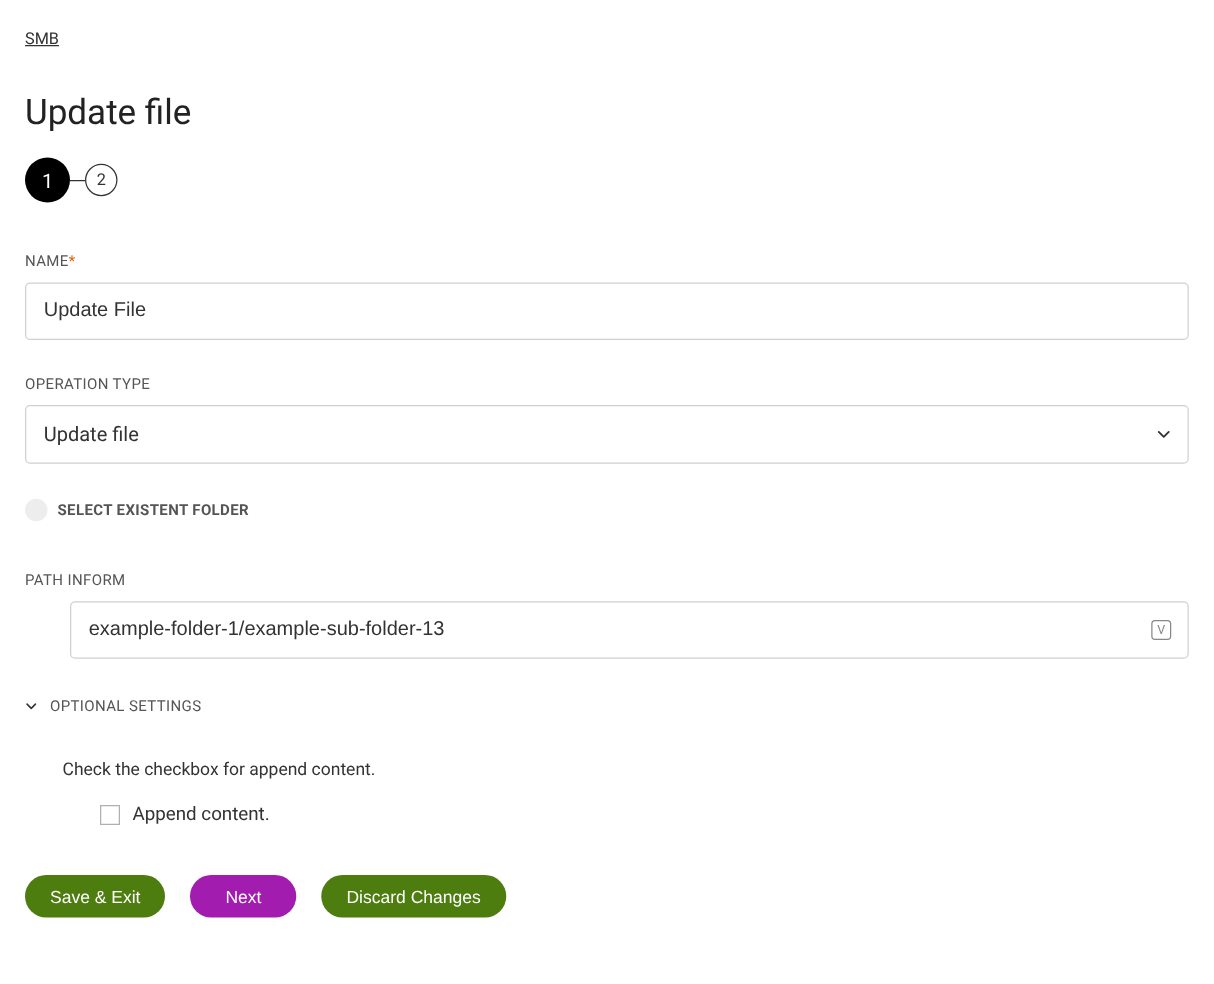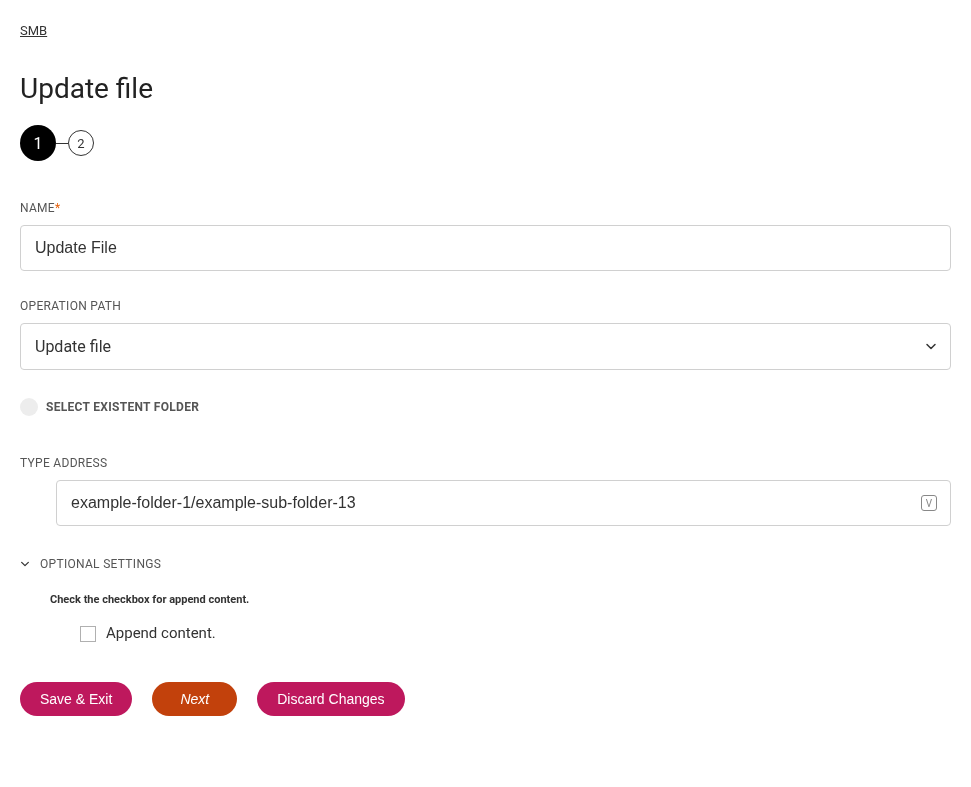--- a/index.html
+++ b/index.html
@@ -169,33 +169,33 @@
     }
     .optional-section {
       margin-top: 20px;
       margin-bottom: 20px;
     }
     .optional-toggle {
       display: flex;
       align-items: center;
       gap: 10px;
       cursor: pointer;
-      margin-bottom: 20px;
+      margin-bottom: 34px;
     }
     .optional-toggle-label {
       font-size: 12px;
       letter-spacing: 0.3px;
       color: #555;
     }
     .optional-content {
       padding-left: 30px;
     }
     .optional-hint {
-      font-size: 11px;
-      font-weight: 700;
+      font-size: 14px;
+      font-weight: 400;
       color: #333;
       margin-bottom: 18px;
     }
     .checkbox-row {
       display: flex;
       align-items: flex-end;
       gap: 10px;
       padding-left: 30px;
     }
     .checkbox {
@@ -217,26 +217,25 @@
     }
     .btn {
       padding: 9px 20px;
       border: none;
       border-radius: 18px;
       font-size: 14px;
       cursor: pointer;
       color: #fff;
     }
     .btn-secondary {
-      background: #be185d;
+      background: #4d7c0f;
     }
     .btn-primary {
-      background: #c2410c;
+      background: #a21caf;
       padding: 1px 28px;
-      font-style: italic;
     }
   </style>
 </head>
 <body>
 
 
 
 <a class="breadcrumb">SMB</a>
 
 <h1 class="page-title">Update file</h1>
@@ -248,42 +247,42 @@
 </div>
 
 <div class="form-group">
   <label class="form-label">
     <span>NAME</span><span class="required-star">*</span>
   </label>
   <input class="text-input" type="text" value="Update File" style="">
 </div>
 
 <div class="form-group">
-  <label class="form-label">OPERATION PATH</label>
+  <label class="form-label">OPERATION TYPE</label>
   <div class="select-wrapper">
     <div class="select-input">Update file</div>
     <span class="select-chevron">
       <svg width="12" height="12" viewBox="0 0 12 12">
           <path d="M2 4 L6 8 L10 4" stroke="#333" stroke-width="1.5" fill="none" stroke-linecap="round" stroke-linejoin="round"></path>
         </svg>
     </span>
   </div>
 </div>
 
 <div class="form-group">
   <div class="radio-group">
     <div class="radio-option">
       <div class="radio-circle unselected"></div>
       <span class="radio-label">SELECT EXISTENT FOLDER</span>
     </div>
   </div>
 </div>
 
 <div class="form-group" style="margin-top:40px;">
-  <label class="form-label">TYPE ADDRESS</label>
+  <label class="form-label">PATH INFORM</label>
   <div class="path-input-wrapper">
     <input class="text-input" type="text" value="example-folder-1/example-sub-folder-13" style="">
     <span class="path-icon">V</span>
   </div>
 </div>
 
 <div class="optional-section">
   <div class="optional-toggle">
     <span>
       <svg width="10" height="10" viewBox="0 0 12 12">

